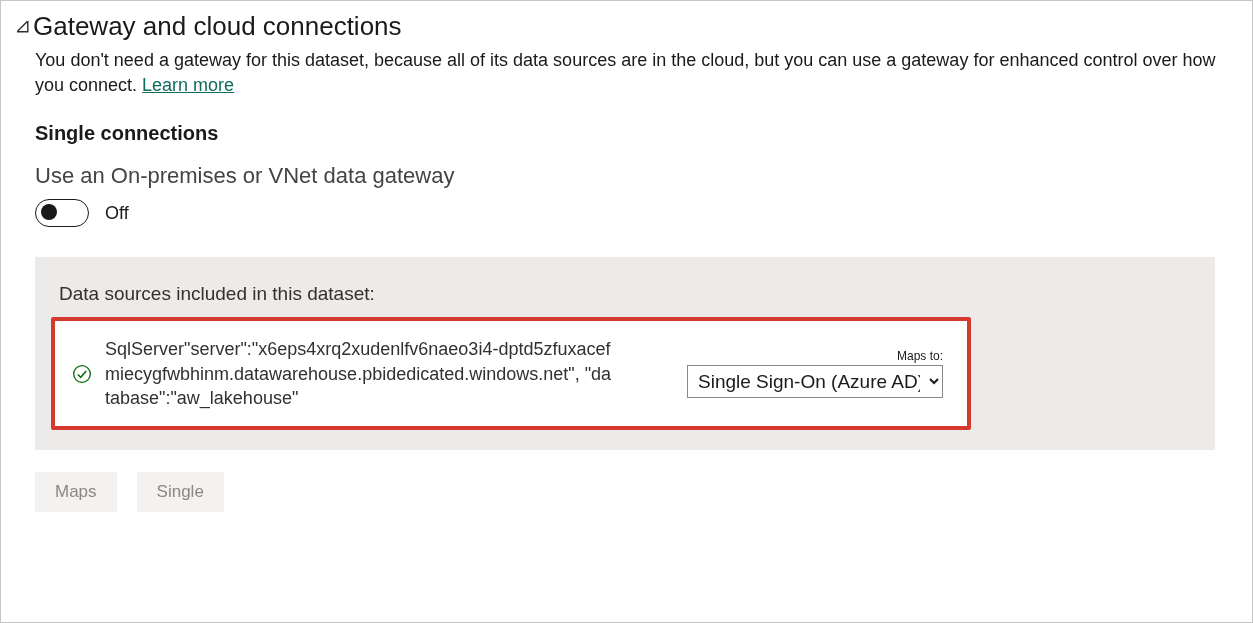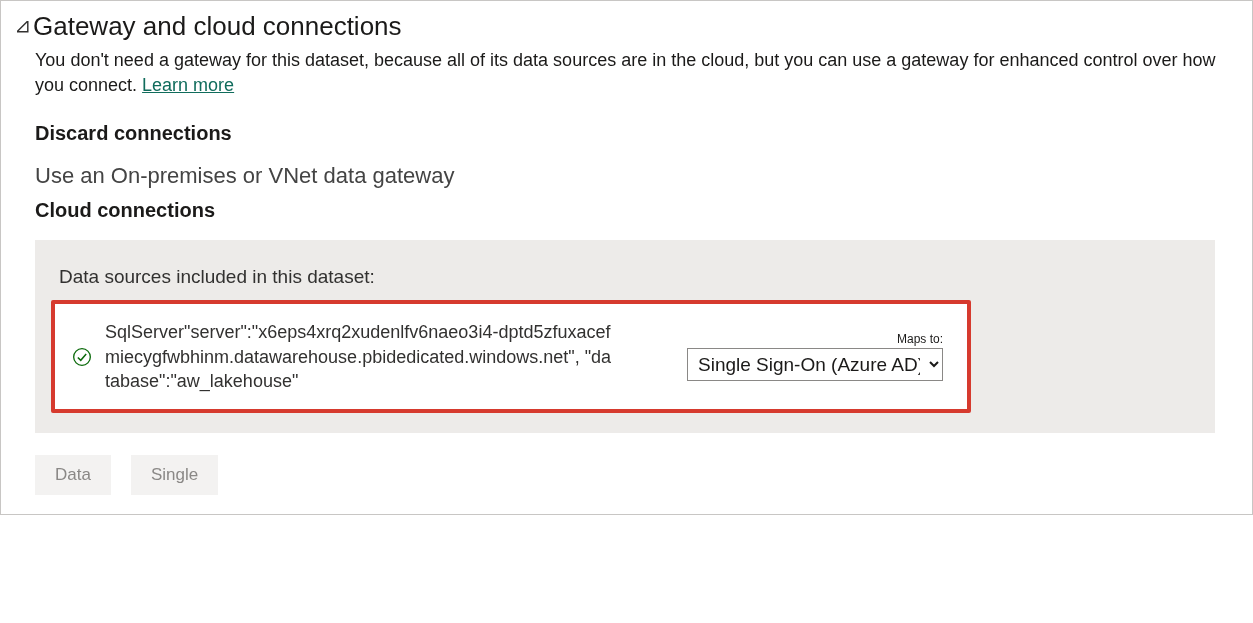--- a/index.html
+++ b/index.html
@@ -5,21 +5,21 @@
   html, body {
     margin: 0;
     padding: 0;
     background: #fff;
     font-family: "Segoe UI", "Helvetica Neue", Arial, sans-serif;
     color: #1b1a19;
   }
   .panel {
     box-sizing: border-box;
     width: 1253px;
-    height: 515px;
+    height: 623px;
     border: 1px solid #c8c6c4;
     padding: 10px 16px 16px 16px;
     position: relative;
   }
   .section-header {
     display: flex;
     align-items: center;
     gap: 4px;
     margin-bottom: 6px;
   }
@@ -174,26 +174,31 @@
         </svg>
     </span>
     <span class="section-title">Gateway and cloud connections</span>
   </div>
 
   <p class="description">
     <span>You don't need a gateway for this dataset, because all of its data sources are in the cloud, but you can use a gateway for enhanced control over how you connect. </span>
     <a class="learn-more">Learn more</a>
   </p>
 
-  <div class="subheading">Discard connections</div>
+  <div class="subheading">Single connections</div>
 
   <div class="gateway-prompt">Use an On-premises or VNet data gateway</div>
 
-
-  <div class="subheading">Cloud connections</div>
+  <div class="toggle-row">
+    <div class="toggle" role="switch" aria-checked="false">
+      <div class="toggle-knob"></div>
+    </div>
+    <span class="toggle-label">Off</span>
+  </div>
+
 
   <div class="cloud-box">
     <div class="cloud-intro">Data sources included in this dataset:</div>
 
     <div class="source-card">
       <span class="check-icon">
         <svg viewBox="0 0 24 24" width="20" height="20">
           <circle cx="12" cy="12" r="10" fill="none" stroke="#0b6a0b" stroke-width="1.6"></circle>
           <polyline points="7,12.5 10.5,16 17,8.5" fill="none" stroke="#0b6a0b" stroke-width="1.8"></polyline>
         </svg>
@@ -202,17 +207,17 @@
       <div class="maps-group">
         <div class="maps-label">Maps to:</div>
         <select class="maps-select">
           <option>Single Sign-On (Azure AD)</option>
         </select>
       </div>
     </div>
   </div>
 
   <div class="button-row">
-    <button class="btn">Data</button>
+    <button class="btn">Maps</button>
     <button class="btn">Single</button>
   </div>
 
 </div>
 
 </body></html>

